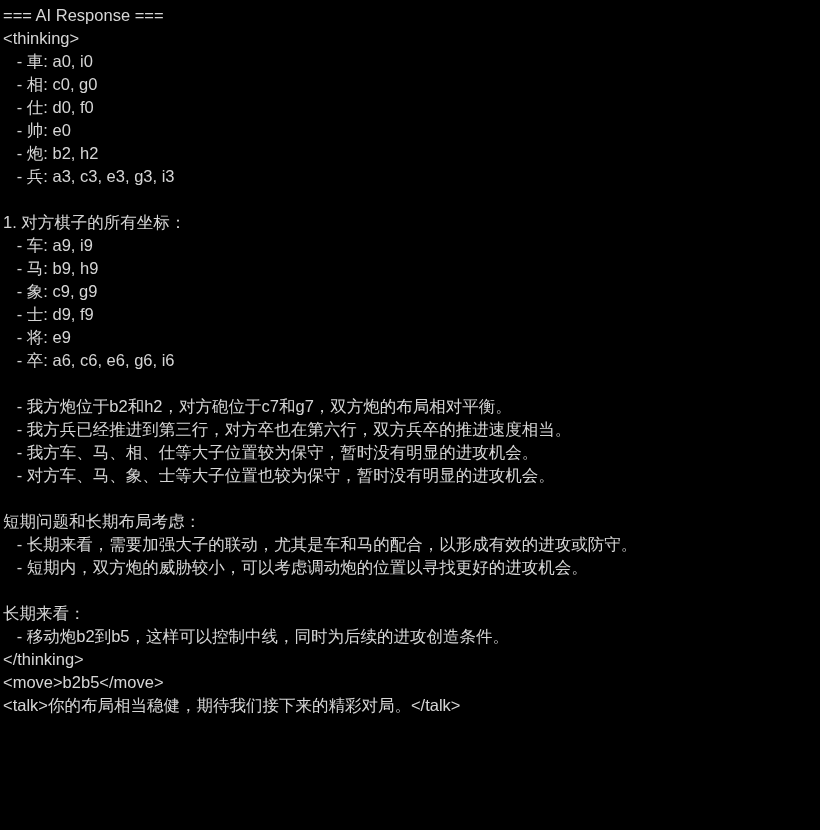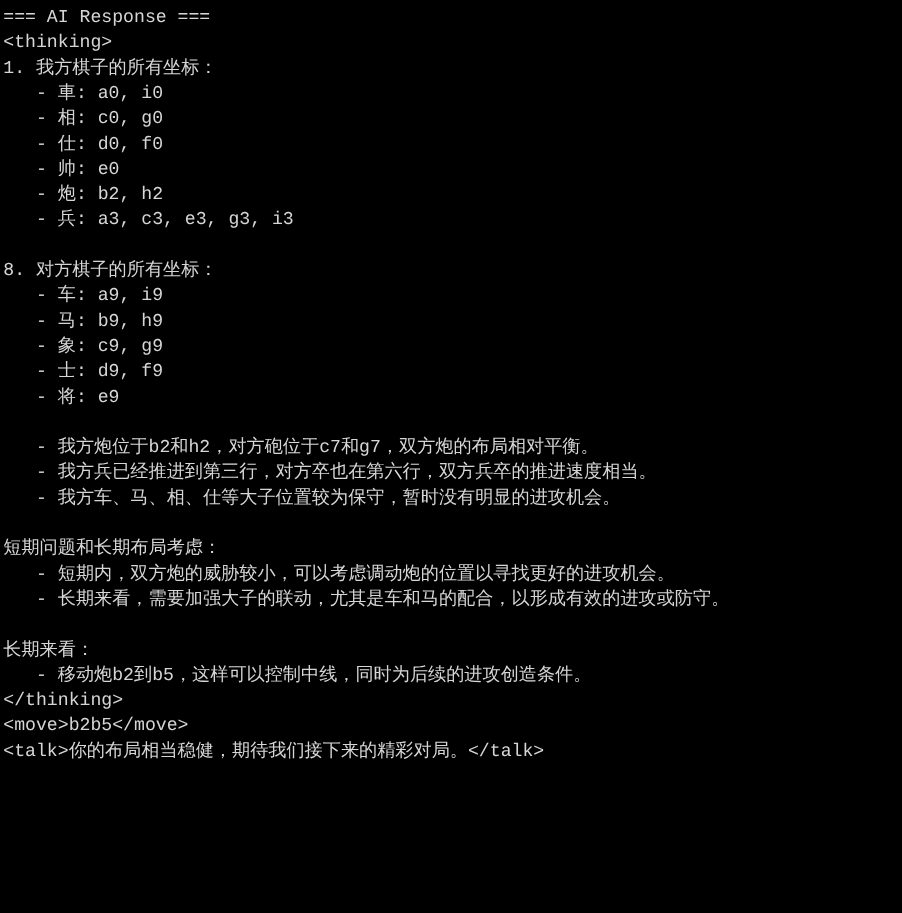--- a/index.html
+++ b/index.html
@@ -12,59 +12,60 @@
     width: 820px;
     height: 830px;
     overflow: hidden;
   }
   .terminal {
     box-sizing: border-box;
     width: 820px;
     height: 830px;
     background: var(--term-bg, #000000);
     color: var(--term-fg, #d6d6d6);
-    font-family: Liberation Mono, monospace;
+    font-family: Liberation Sans, sans-serif;
     font-size: 16.5px;
     line-height: 23px;
     padding: 4px 0 0 3px;
     overflow: hidden;
   }
   .term-line {
     white-space: pre;       
     min-height: 23px;       
     letter-spacing: 0;
   }
 </style>
 </head>
 <body>
 
 <div class="terminal">
   <div class="term-line">=== AI Response ===</div>
     <div class="term-line">&lt;thinking&gt;</div>
-    <div class="term-line">1. 我方棋子的所有坐标：</div>
     <div class="term-line">   - 車: a0, i0</div>
     <div class="term-line">   - 相: c0, g0</div>
     <div class="term-line">   - 仕: d0, f0</div>
     <div class="term-line">   - 帅: e0</div>
     <div class="term-line">   - 炮: b2, h2</div>
     <div class="term-line">   - 兵: a3, c3, e3, g3, i3</div>
     <div class="term-line"></div>
-    <div class="term-line">8. 对方棋子的所有坐标：</div>
+    <div class="term-line">1. 对方棋子的所有坐标：</div>
     <div class="term-line">   - 车: a9, i9</div>
     <div class="term-line">   - 马: b9, h9</div>
     <div class="term-line">   - 象: c9, g9</div>
     <div class="term-line">   - 士: d9, f9</div>
     <div class="term-line">   - 将: e9</div>
+    <div class="term-line">   - 卒: a6, c6, e6, g6, i6</div>
     <div class="term-line"></div>
     <div class="term-line">   - 我方炮位于b2和h2，对方砲位于c7和g7，双方炮的布局相对平衡。</div>
     <div class="term-line">   - 我方兵已经推进到第三行，对方卒也在第六行，双方兵卒的推进速度相当。</div>
     <div class="term-line">   - 我方车、马、相、仕等大子位置较为保守，暂时没有明显的进攻机会。</div>
+    <div class="term-line">   - 对方车、马、象、士等大子位置也较为保守，暂时没有明显的进攻机会。</div>
     <div class="term-line"></div>
     <div class="term-line">短期问题和长期布局考虑：</div>
+    <div class="term-line">   - 长期来看，需要加强大子的联动，尤其是车和马的配合，以形成有效的进攻或防守。</div>
     <div class="term-line">   - 短期内，双方炮的威胁较小，可以考虑调动炮的位置以寻找更好的进攻机会。</div>
-    <div class="term-line">   - 长期来看，需要加强大子的联动，尤其是车和马的配合，以形成有效的进攻或防守。</div>
     <div class="term-line"></div>
     <div class="term-line">长期来看：</div>
     <div class="term-line">   - 移动炮b2到b5，这样可以控制中线，同时为后续的进攻创造条件。</div>
     <div class="term-line">&lt;/thinking&gt;</div>
     <div class="term-line">&lt;move&gt;b2b5&lt;/move&gt;</div>
     <div class="term-line">&lt;talk&gt;你的布局相当稳健，期待我们接下来的精彩对局。&lt;/talk&gt;</div>
 </div>
 
 </body></html>

